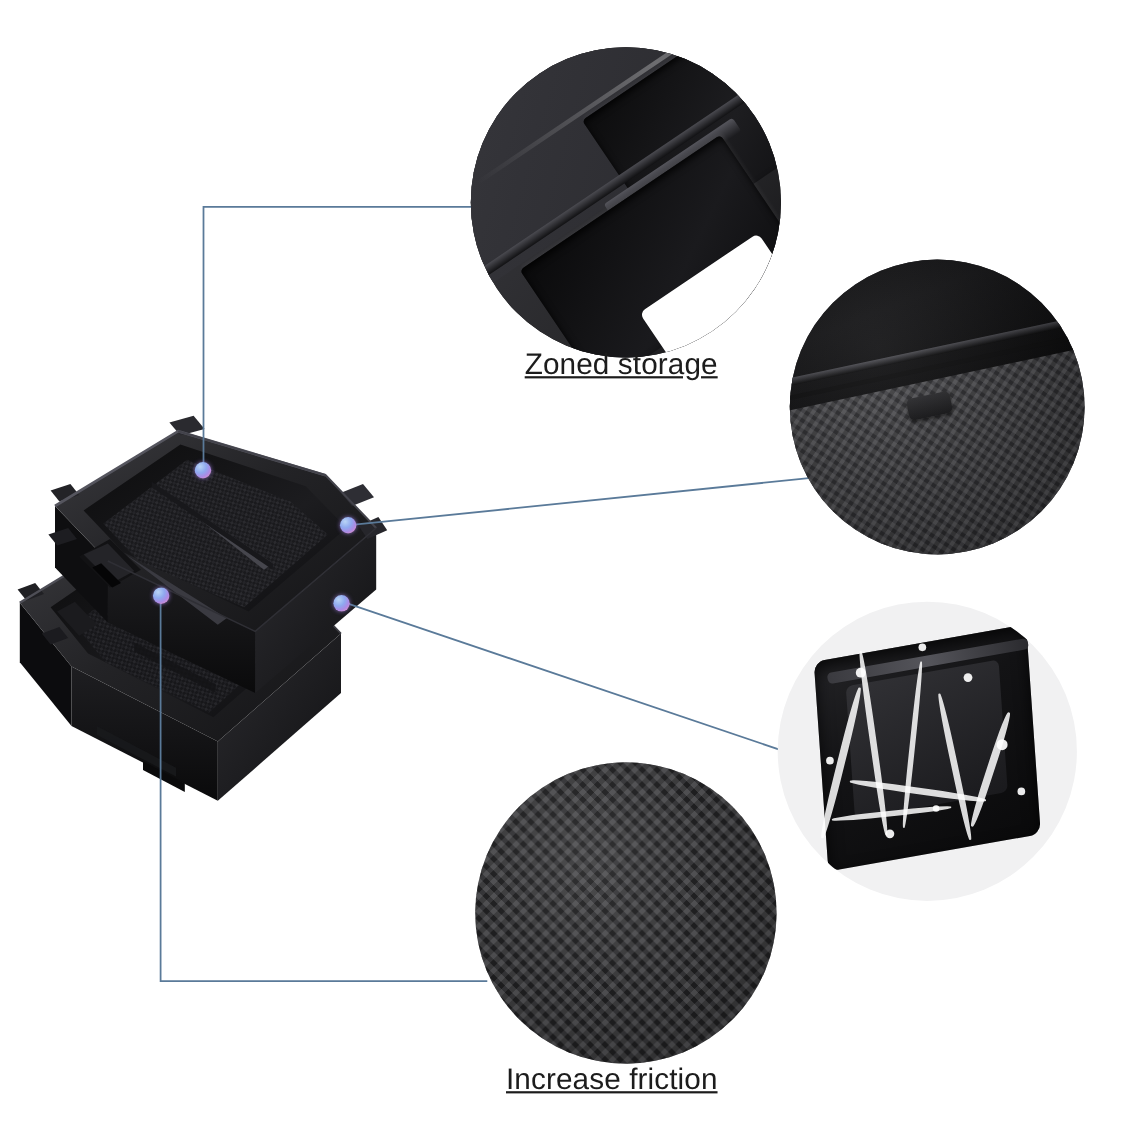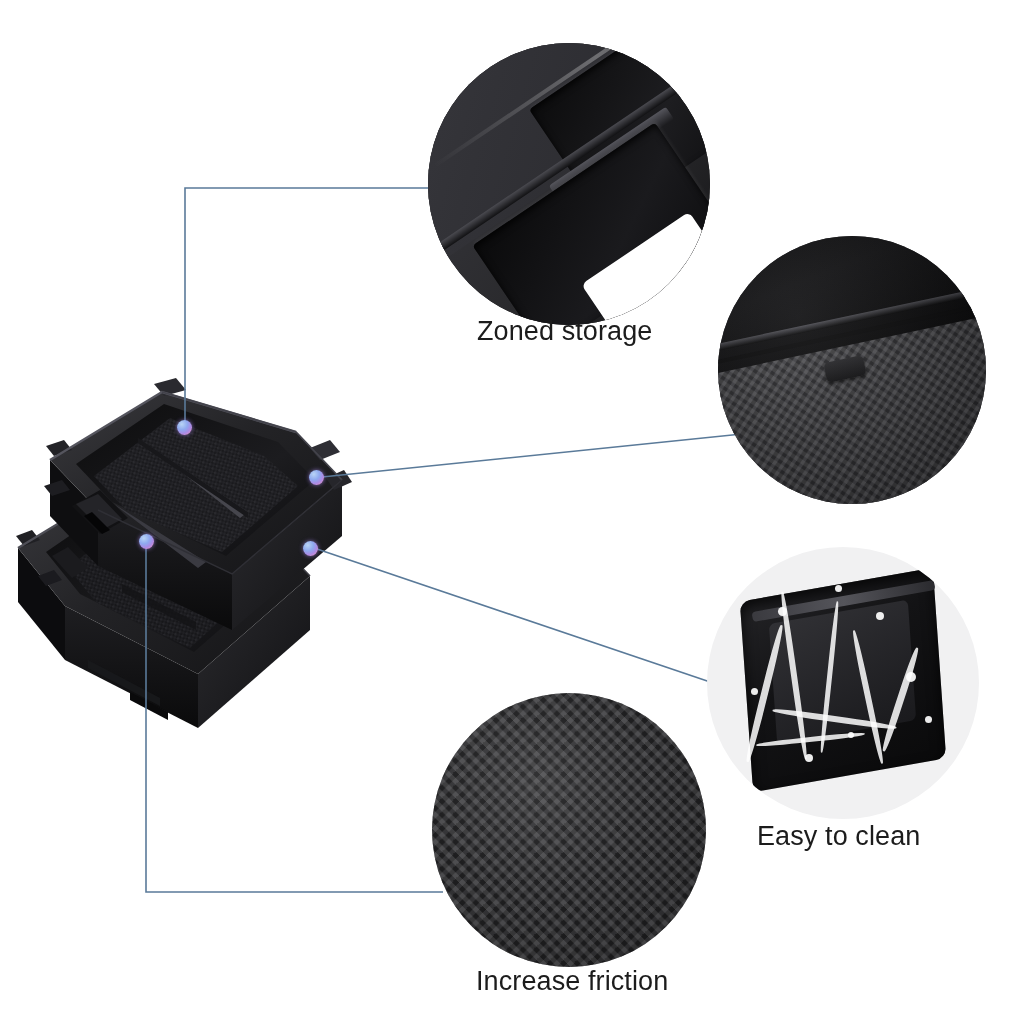--- a/index.html
+++ b/index.html
@@ -25,20 +25,21 @@
   }
   .feature-label{
     position:absolute;
     z-index:6;
     color:#1c1c1c;
     font-size:27px;
     font-weight:400;
     letter-spacing:.1px;
     white-space:nowrap;
     line-height:1;
+    text-decoration:underline;
   }
 
   
   #circle-zoned{left:428px;top:43px;width:282px;height:282px;
     background:#121213;}
   #circle-zoned .c1-bodyA{
     position:absolute;left:-30%;top:-30%;width:160%;height:160%;
     background:linear-gradient(128deg,#2e2e31 0%,#35353a 30%,#2a2a2d 55%,#18181a 75%,#242427 100%);
   }
   #circle-zoned .c1-slopeTop{
@@ -338,21 +339,20 @@
     <div class="splashline" style="left:18%;top:70%;width:40%;height:5px;transform:rotate(-6deg);"></div>
     <div class="splash" style="left:26%;top:22%;width:9px;height:9px;"></div>
     <div class="splash" style="left:47%;top:14%;width:7px;height:7px;"></div>
     <div class="splash" style="left:62%;top:24%;width:8px;height:8px;"></div>
     <div class="splash" style="left:73%;top:46%;width:10px;height:10px;"></div>
     <div class="splash" style="left:36%;top:76%;width:8px;height:8px;"></div>
     <div class="splash" style="left:52%;top:68%;width:6px;height:6px;"></div>
     <div class="splash" style="left:16%;top:52%;width:7px;height:7px;"></div>
     <div class="splash" style="left:80%;top:62%;width:7px;height:7px;"></div>
   </div>
-  <div class="feature-label" style="left:757px;top:823px;">Easy to clean</div>
 
   <div class="feature-circle" id="circle-friction">
     <div class="c4-tex"></div>
     <div class="c4-shade"></div>
   </div>
-  <div class="feature-label" style="left:476px;top:968px;">Increase friction</div>
+  <div class="feature-label" style="left:460px;top:968px;">Increase friction</div>
 
 </div>
 
 </body></html>

